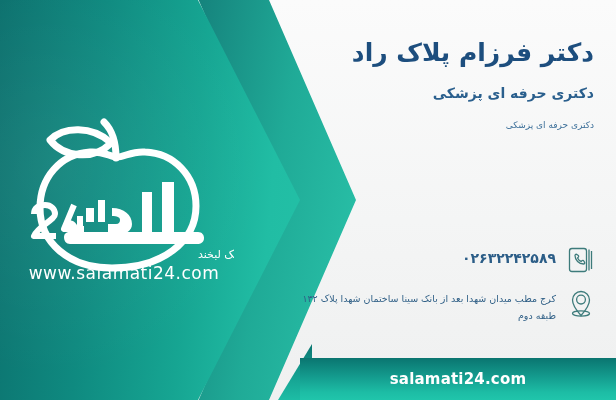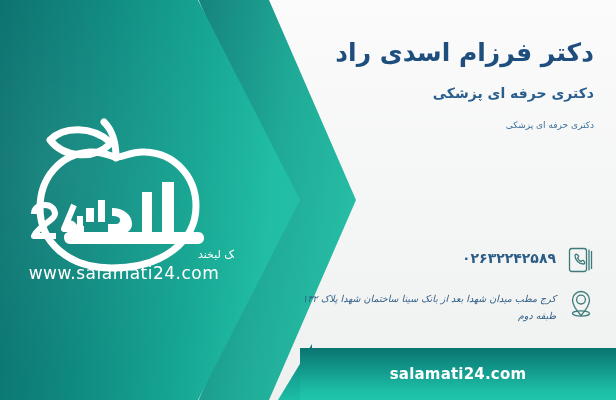--- a/index.html
+++ b/index.html
@@ -127,30 +127,29 @@
     color: #2b5d87;
     font-size: 14px;
     font-weight: bold;
     letter-spacing: 0.6px;
     padding-top: 3px;
   }
   .addr-line {
     color: #2f5f86;
     font-size: 9.5px;
     line-height: 1.75;
-    font-style: italic;
   }
 
   
   .footer {
     position: absolute;
     left: 300px;
     right: 0;
     bottom: 0;
-    height: 52px;
+    height: 42px;
     background: linear-gradient(180deg, #0a7570 0%, #13998c 42%, #1dbda5 82%, #20c5ab 100%);
     display: flex;
     align-items: center;
     justify-content: center;
   }
   .footer-url {
     color: #ffffff;
     font-size: 15px;
     font-weight: bold;
     letter-spacing: 0.2px;
@@ -209,21 +208,21 @@
         <path d="M62 109 L52 133 L72 133 M68 120 L68 142"></path>
       </g>
 
       <text x="186" y="162" text-anchor="end" fill="#ffffff" font-family="'DejaVu Sans', sans-serif" font-size="11" direction="rtl">براحتی یک لبخند</text>
 
       <text x="112" y="183" text-anchor="middle" fill="#ffffff" font-family="'DejaVu Sans', sans-serif" font-size="17" letter-spacing="0.5">www.salamati24.com</text>
     </svg>
   </div>
 
   <div class="text-col">
-    <div class="doc-name">دکتر فرزام اسدی راد</div>
+    <div class="doc-name">دکتر فرزام پلاک راد</div>
     <div class="doc-spec">دکتری حرفه ای پزشکی</div>
     <div class="doc-spec-small">دکتری حرفه ای پزشکی</div>
   </div>
 
   <div class="contacts">
 
     <div class="crow">
       <div class="cicon">
         <svg viewBox="0 0 34 34" xmlns="http://www.w3.org/2000/svg">
           <g fill="none" stroke="#3d7b7b" stroke-width="1.3">

